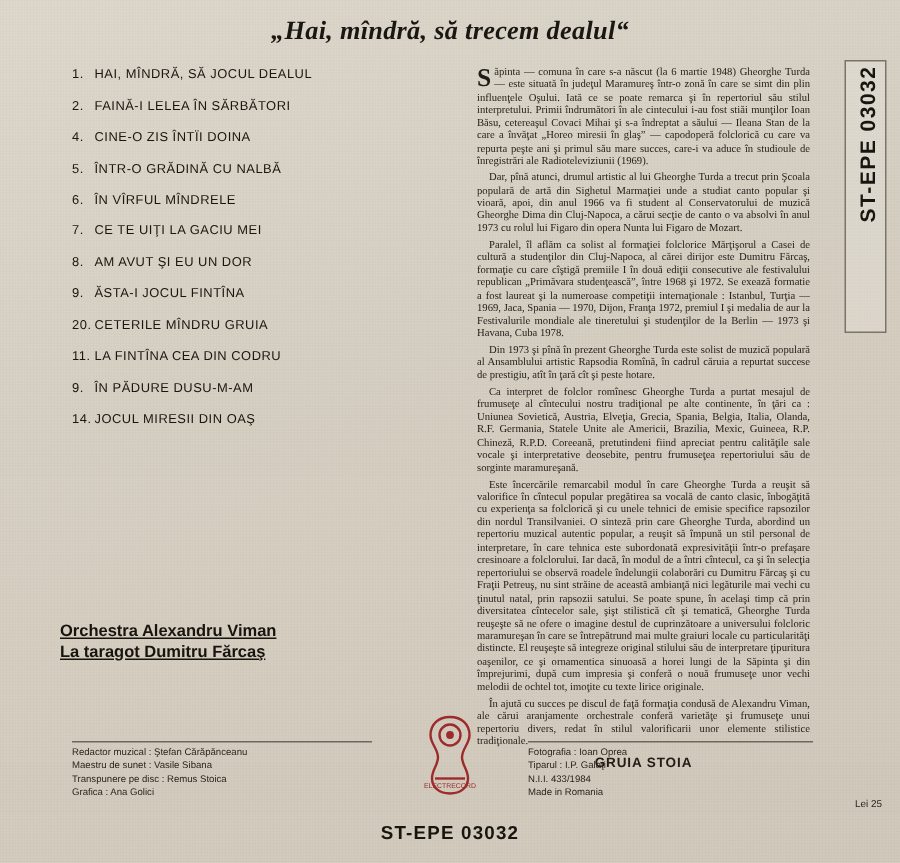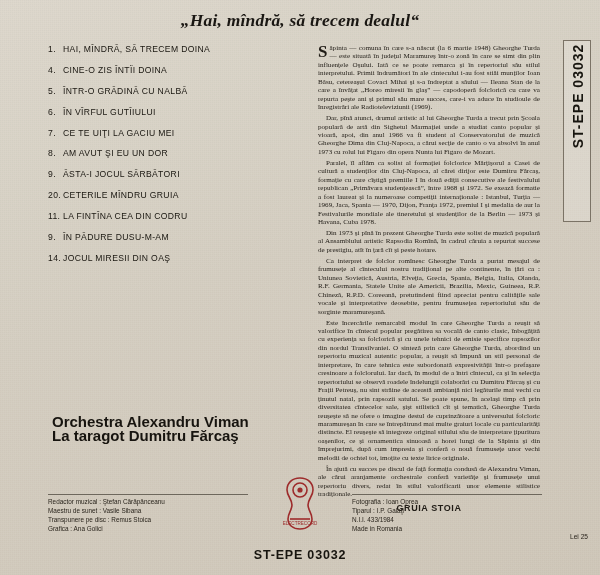--- a/index.html
+++ b/index.html
@@ -81,28 +81,29 @@
     margin-bottom: 10.9px;
     white-space: nowrap;
   }
   .track .num {
     display: inline-block;
     width: 15px;
   }
 
   .credits {
     position: absolute;
-    left: 52px;
+    left: 40px;
     top: 415px;
     width: 250px;
     font-family: "Liberation Sans", sans-serif;
     font-weight: bold;
-    font-size: 15px;
+    font-size: 11px;
     line-height: 13.5px;
     color: #17140f;
+    text-decoration: underline;
   }
 
   
   .rightcol {
     position: absolute;
     left: 318px;
     top: 44px;
     width: 222px;
     text-align: justify;
     font-family: "Liberation Serif", serif;
@@ -204,27 +205,28 @@
 
 <div class="sleeve">
   <div class="grain"></div>
 
   <div class="title">„Hai, mîndră, să trecem dealul“</div>
 
   <div class="spine"></div>
   <div class="spine-text">ST-EPE 03032</div>
 
   <div class="tracklist">
-    <div class="track"><span class="num">1.</span><span>HAI, MÎNDRĂ, SĂ TRECEM DOINA</span></div>
+    <div class="track"><span class="num">1.</span><span>HAI, MÎNDRĂ, SĂ JOCUL DEALUL</span></div>
+    <div class="track"><span class="num">2.</span><span>FAINĂ-I LELEA ÎN SĂRBĂTORI</span></div>
     <div class="track"><span class="num">4.</span><span>CINE-O ZIS ÎNTÏI DOINA</span></div>
     <div class="track"><span class="num">5.</span><span>ÎNTR-O GRĂDINĂ CU NALBĂ</span></div>
-    <div class="track"><span class="num">6.</span><span>ÎN VÎRFUL GUTÎIULUI</span></div>
+    <div class="track"><span class="num">6.</span><span>ÎN VÎRFUL MÎNDRELE</span></div>
     <div class="track"><span class="num">7.</span><span>CE TE UIŢI LA GACIU MEI</span></div>
     <div class="track"><span class="num">8.</span><span>AM AVUT ŞI EU UN DOR</span></div>
-    <div class="track"><span class="num">9.</span><span>ĂSTA-I JOCUL SĂRBĂTORI</span></div>
+    <div class="track"><span class="num">9.</span><span>ĂSTA-I JOCUL FINTÎNA</span></div>
     <div class="track"><span class="num">20.</span><span>CETERILE MÎNDRU GRUIA</span></div>
     <div class="track"><span class="num">11.</span><span>LA FINTÎNA CEA DIN CODRU</span></div>
     <div class="track"><span class="num">9.</span><span>ÎN PĂDURE DUSU-M-AM</span></div>
     <div class="track"><span class="num">14.</span><span>JOCUL MIRESII DIN OAŞ</span></div>
   </div>
 
   <div class="credits">
     <div>Orchestra Alexandru Viman</div>
     <div>La taragot Dumitru Fărcaş</div>
   </div>

